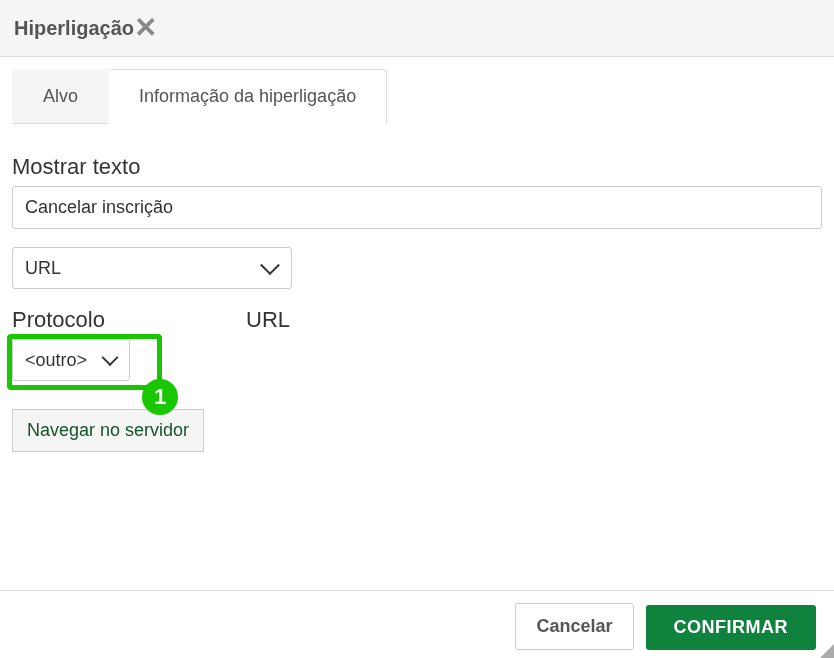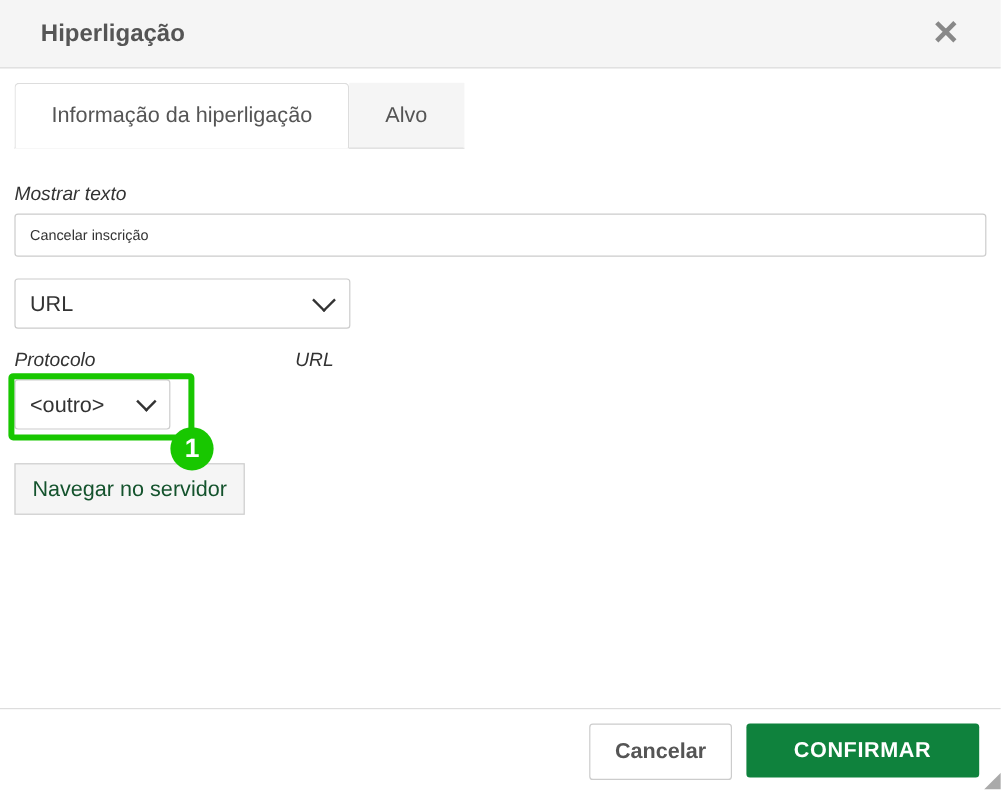--- a/index.html
+++ b/index.html
@@ -7,23 +7,22 @@
       font-family: Arial, Helvetica, sans-serif;
       background: #fff;
       width: 834px;
       height: 658px;
       position: relative;
       color: #333;
     }
     .dialog-header {
       background: #f5f5f5;
       border-bottom: 1px solid #ddd;
-      padding: 14px 34px;
-      display: flex;
-      justify-content: space-between;
+      padding: 14px 14px;
+      display: flex;
       align-items: center;
     }
     .dialog-title {
       font-size: 20px;
       font-weight: bold;
       color: #555;
     }
     .close-btn {
       font-size: 28px;
       color: #888;
@@ -59,30 +58,29 @@
     .tab + .tab {
       border-left: none;
     }
     .content {
       padding: 12px;
     }
     .field-group {
       margin-top: 18px;
     }
     .field-label {
-      font-size: 16px;
+      font-size: 22px;
       color: #333;
       margin-bottom: 6px;
       display: block;
-      font-style: italic;
     }
     .text-input {
       width: 100%;
       padding: 10px 12px;
-      font-size: 12px;
+      font-size: 18px;
       border: 1px solid #ccc;
       border-radius: 3px;
       color: #333;
     }
     .select-wrap {
       position: relative;
       display: inline-block;
       width: 280px;
       border: 1px solid #ccc;
       border-radius: 3px;
@@ -118,21 +116,21 @@
       width: 150px;
       position: relative;
     }
     .col-url {
       flex: 1;
       position: relative;
     }
     .select-protocol {
       position: relative;
       display: inline-block;
-      width: 130px;
+      width: 118px;
       border-radius: 3px;
       background: #fff;
     }
     .select-protocol select {
       width: 100%;
       padding: 10px 36px 10px 12px;
       font-size: 18px;
       border: 1px solid #ccc;
       border-radius: 3px;
       background: transparent;
@@ -198,34 +196,34 @@
     .dialog-footer {
       position: absolute;
       bottom: 0;
       left: 0;
       right: 0;
       padding: 12px 18px 8px 18px;
       border-top: 1px solid #ddd;
       display: flex;
       justify-content: flex-end;
       gap: 12px;
-      align-items: flex-start;
+      align-items: flex-end;
     }
     .btn-cancel {
       padding: 12px 20px;
       font-size: 18px;
       font-weight: bold;
       border: 1px solid #ccc;
       background: #fff;
       color: #555;
       cursor: pointer;
       border-radius: 3px;
     }
     .btn-confirm {
-      padding: 12px 40px;
+      padding: 12px 28px;
       font-size: 18px;
       font-weight: bold;
       border: none;
       background: #0f823d;
       color: #fff;
       cursor: pointer;
       border-radius: 3px;
       letter-spacing: 0.5px;
     }
     .resize-handle {
@@ -240,22 +238,22 @@
   </style>
 </head>
 <body>
 
 <div class="dialog-header">
   <span class="dialog-title">Hiperligação</span>
   <span class="close-btn">✕</span>
 </div>
 
 <div class="tabs">
+  <div class="tab">Alvo</div>
   <div class="tab active">Informação da hiperligação</div>
-  <div class="tab">Alvo</div>
 </div>
 
 <div class="content">
 
   <div class="field-group">
     <label class="field-label">Mostrar texto</label>
     <input type="text" class="text-input" value="Cancelar inscrição" style="">
   </div>
 
   <div class="field-group">

